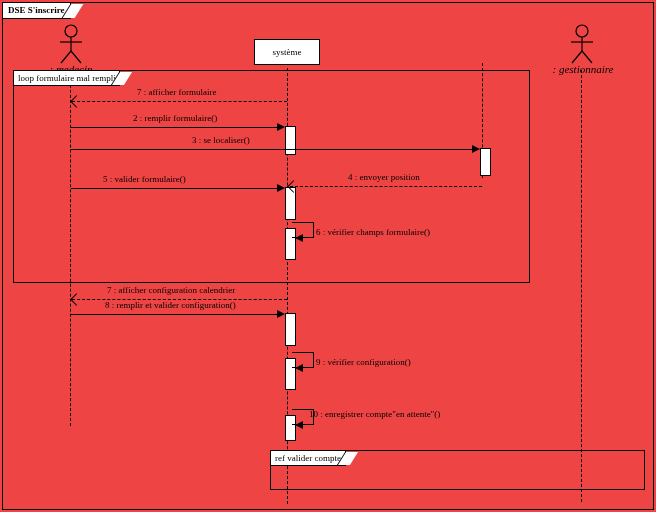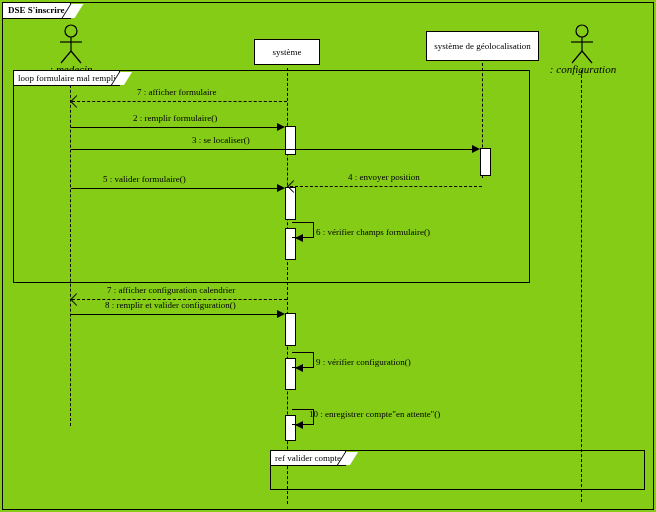--- a/index.html
+++ b/index.html
@@ -1,17 +1,17 @@
 <!DOCTYPE html>
 <html><head>
 <meta charset="utf-8">
 <style>
   html,body{margin:0;padding:0;background:#ffffff;}
   body{font-family:"Liberation Serif","DejaVu Serif",serif;}
-  #canvas{position:relative;width:656px;height:512px;background:#84cc16;overflow:hidden;}
+  #canvas{position:relative;width:656px;height:512px;background:#ef4444;overflow:hidden;}
 
   .frame{position:absolute;box-sizing:border-box;border:1px solid #000;}
   .frame-title{position:absolute;box-sizing:border-box;border-right:1px solid #000;border-bottom:1px solid #000;
     background:#fff;font-size:9px;font-weight:bold;line-height:1;padding:3px 6px 3px 5px;white-space:nowrap;}
   .frame-title-notch{position:absolute;width:12px;height:14px;background:#fff;
     border-left:1px solid #000;transform:skewX(-32deg);}
 
   
   .fragment{position:absolute;box-sizing:border-box;border:1px solid #000;background:transparent;}
   .frag-label{position:absolute;box-sizing:border-box;border-right:1px solid #000;border-bottom:1px solid #000;
@@ -62,34 +62,31 @@
       <line x1="19" y1="27" x2="9" y2="39" stroke="#000" stroke-width="1.2"></line>
       <line x1="19" y1="27" x2="29" y2="39" stroke="#000" stroke-width="1.2"></line>
     </svg>
   </div>
   <div class="actor-label" style="left:40px;top:63px;width:62px;">: medecin</div>
 
   <div class="objbox" style="left:254px;top:39px;width:66px;height:26px;">
     <span>système</span>
   </div>
 
-  <div class="objbox" style="left:426px;top:31px;width:113px;height:30px;">
-    <span>système de géolocalisation</span>
-  </div>
 
   <div class="actor" style="left:563px;top:24px;">
     <svg width="38" height="40" viewBox="0 0 38 40">
       <circle cx="19" cy="7" r="6" fill="none" stroke="#000" stroke-width="1.2"></circle>
       <line x1="19" y1="13" x2="19" y2="27" stroke="#000" stroke-width="1.2"></line>
       <line x1="8" y1="18" x2="30" y2="18" stroke="#000" stroke-width="1.2"></line>
       <line x1="19" y1="27" x2="9" y2="39" stroke="#000" stroke-width="1.2"></line>
       <line x1="19" y1="27" x2="29" y2="39" stroke="#000" stroke-width="1.2"></line>
     </svg>
   </div>
-  <div class="actor-label" style="left:548px;top:63px;width:70px;">: configuration</div>
+  <div class="actor-label" style="left:548px;top:63px;width:70px;">: gestionnaire</div>
 
   <div class="fragment" style="left:13px;top:70px;width:517px;height:213px;"></div>
   <div class="frag-label" style="left:14px;top:71px;width:106px;height:15px;">
     <span class="kw">loop formulaire mal rempli</span>
   </div>
   <div class="frame-title-notch" style="left:115px;top:72px;height:13px;"></div>
 
   <div class="activation" style="left:285px;top:126px;width:11px;height:29px;"></div>
   <div class="activation" style="left:480px;top:148px;width:11px;height:28px;"></div>
   <div class="activation" style="left:285px;top:187px;width:11px;height:33px;"></div>

